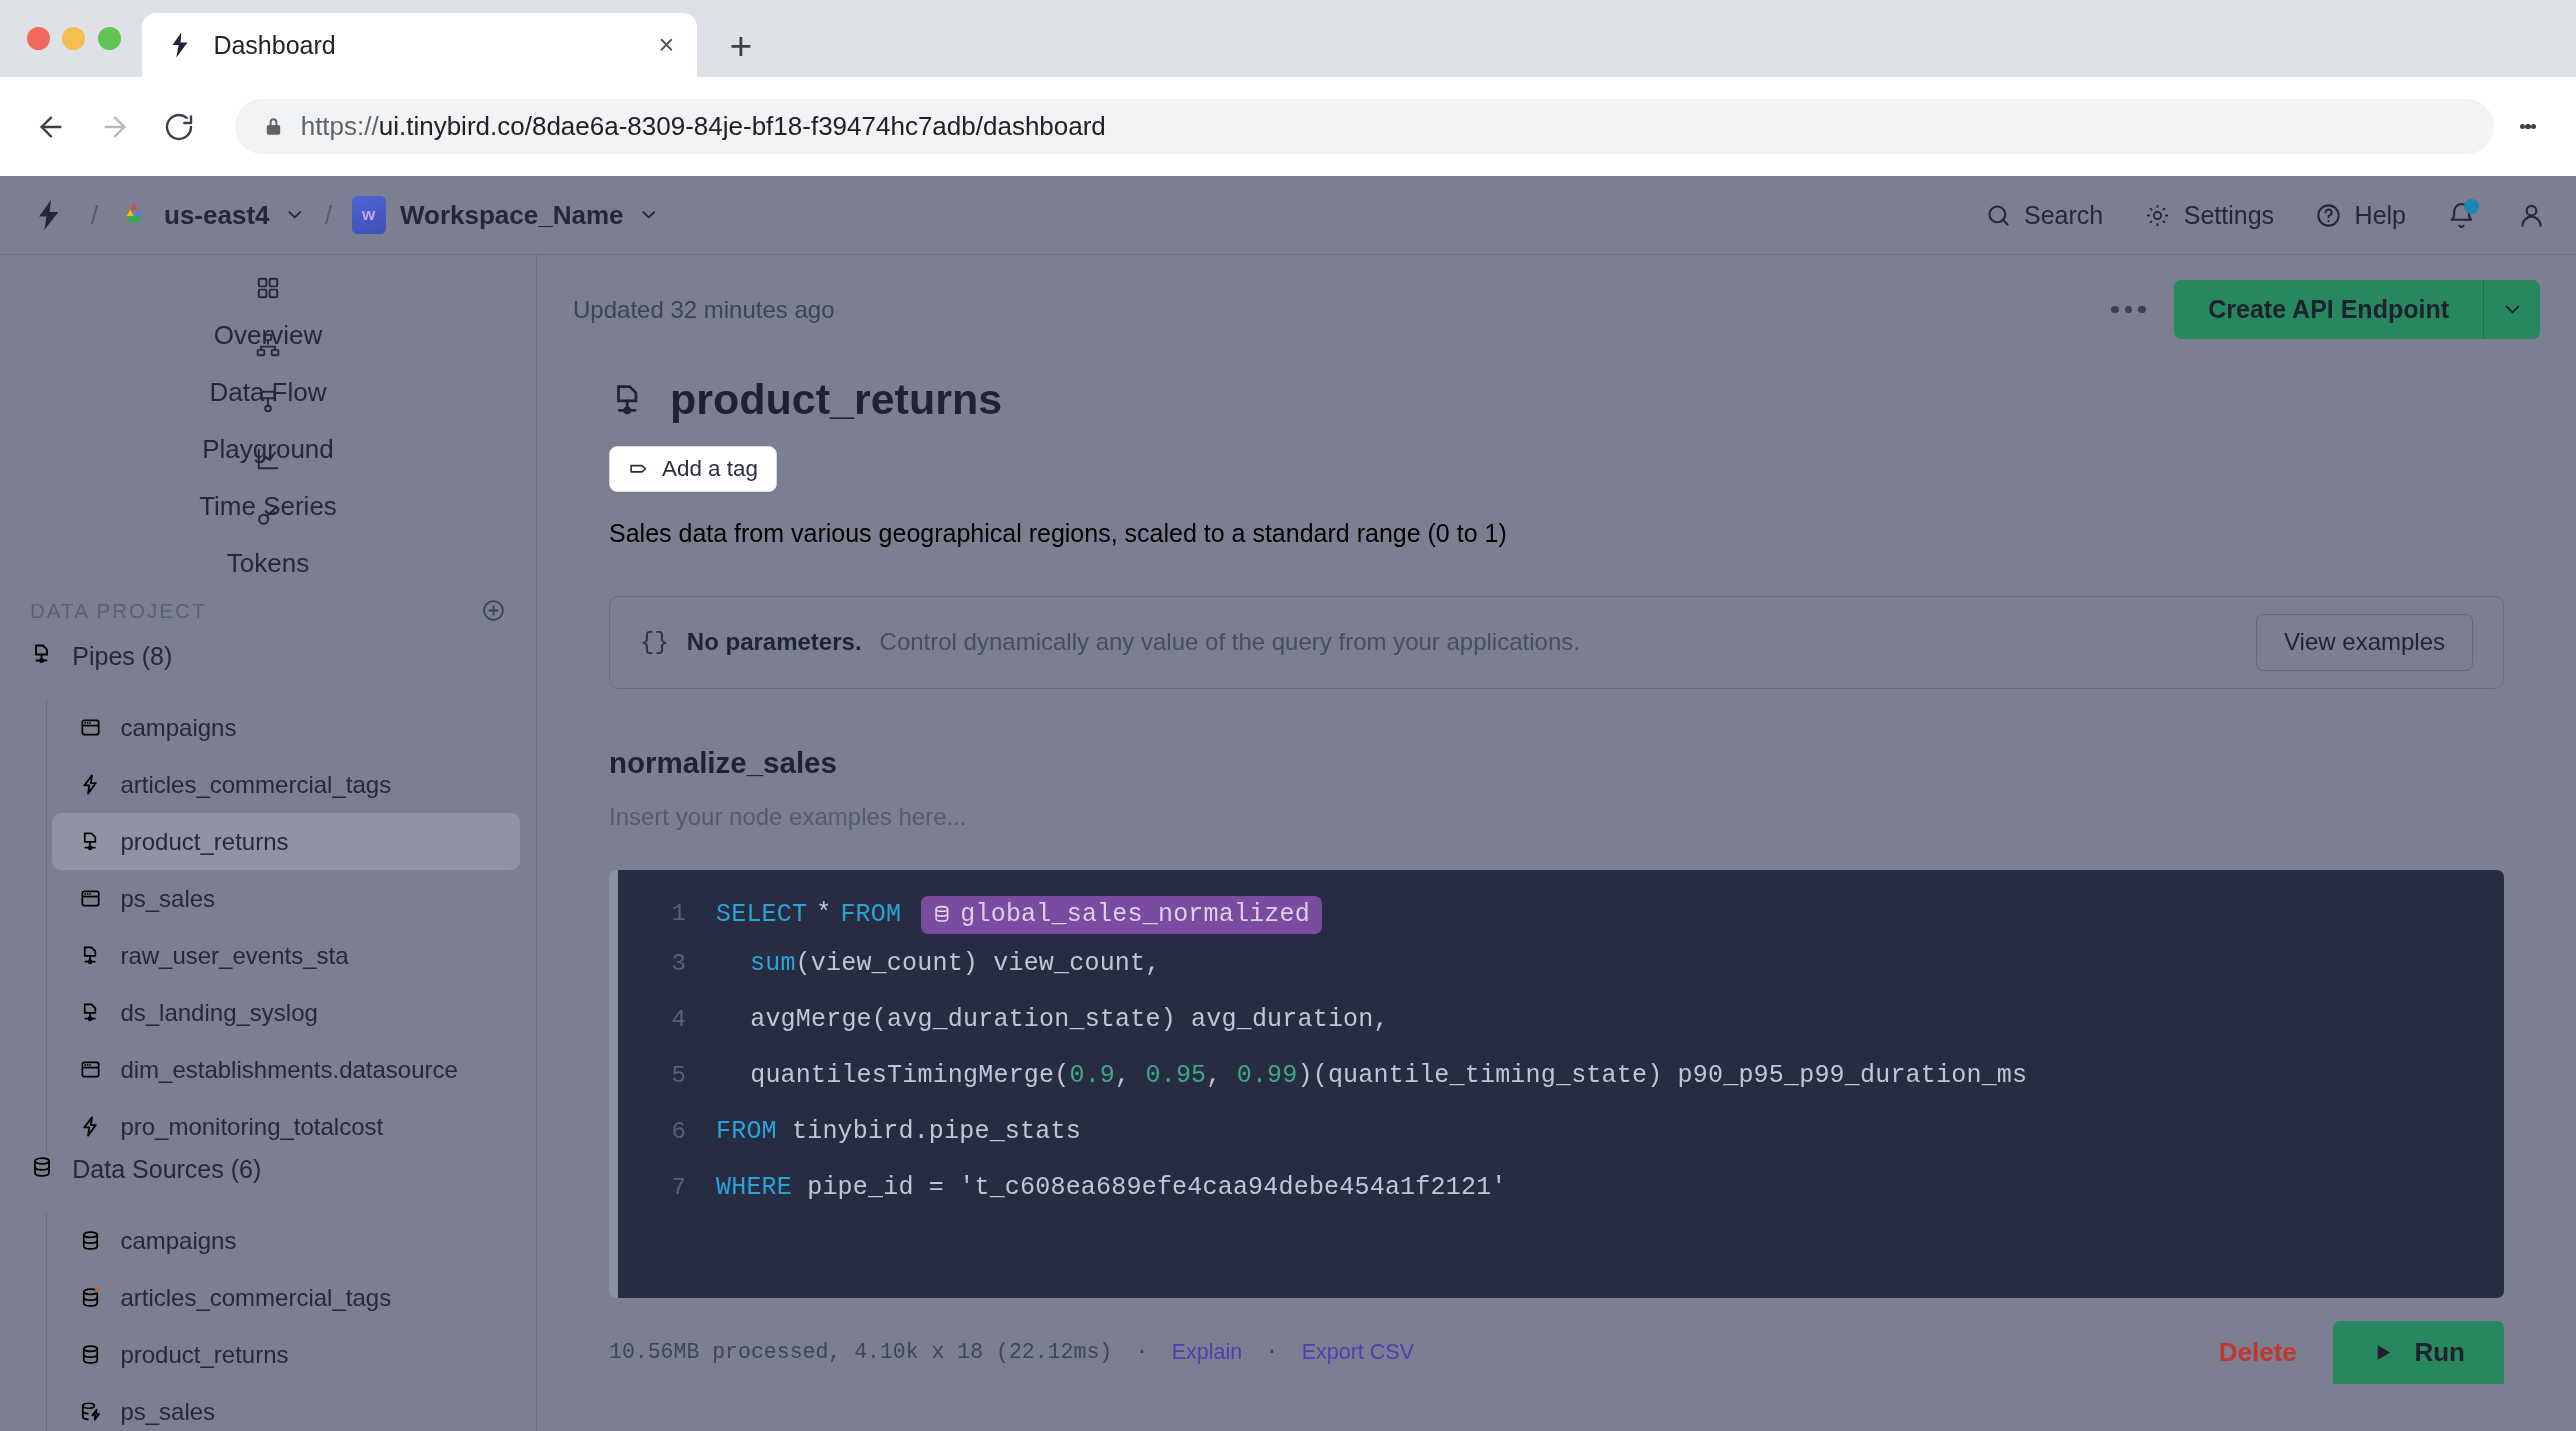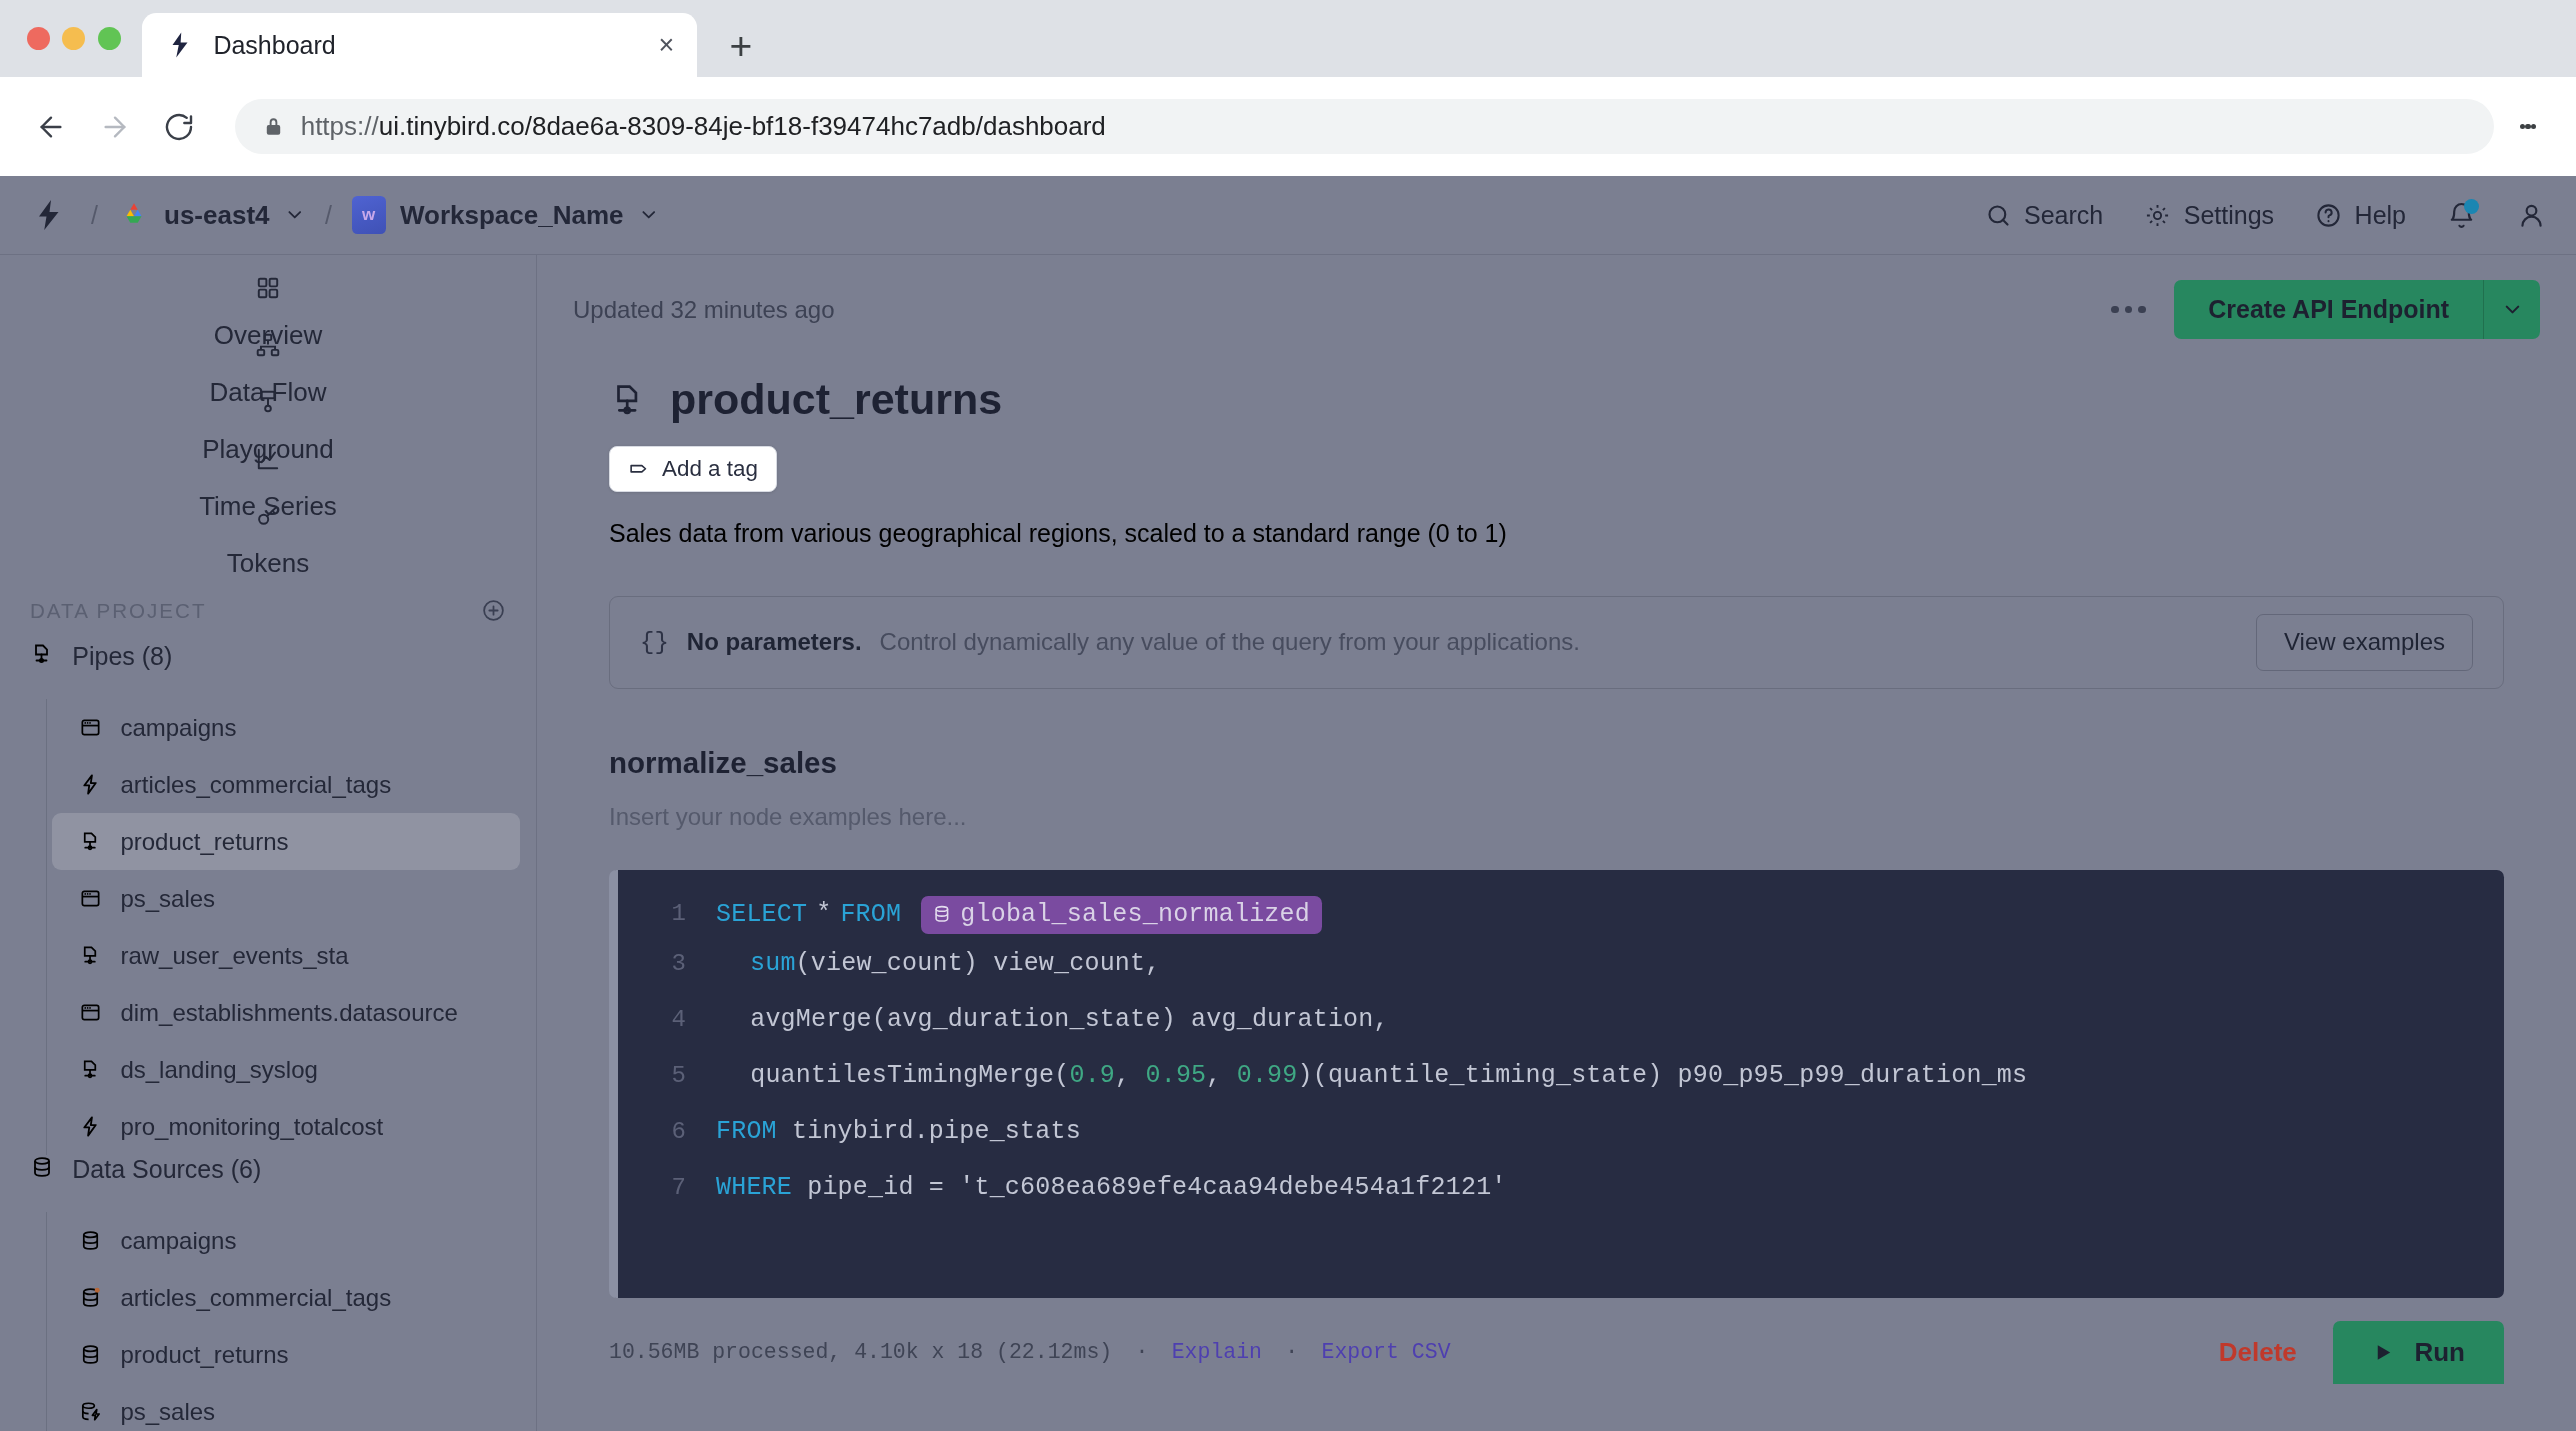--- a/index.html
+++ b/index.html
@@ -165,21 +165,21 @@
   .chip {
     display: inline-flex; align-items: center; gap: 9px;
     background: #7a4ba0; border-radius: 7.2px; padding: 3.6px 12.5px 5.4px 10.7px;
     color: #d9d2e6; position: relative; top: 3.6px;
   }
 
   .editor-foot {
     display: flex; align-items: center; padding: 23px 72px 0 72px; gap: 14.3px;
   }
   .stats { font-family: "Liberation Mono", monospace; font-size: 21.5px; color: #3f4455; }
-  .foot-link { font-family: Liberation Mono, monospace; font-size: 21.5px; color: #4e3fb0; cursor: pointer; }
+  .foot-link { font-family: Liberation Sans, sans-serif; font-size: 21.5px; color: #4e3fb0; cursor: pointer; }
   .foot-dot { font-family: "Liberation Mono", monospace; font-size: 21.5px; color: #3f4455; margin: 0 9px; }
   .foot-right { margin-left: auto; display: flex; align-items: center; gap: 36px; }
   .btn-delete {
     background: transparent; border: none; color: #c0392b; font-size: 26px; font-weight: 700;
     cursor: pointer; font-family: "Liberation Sans", sans-serif;
   }
   .btn-run {
     background: #27875f; border: none; border-radius: 7.2px 7.2px 0 0; height: 63px;
     padding: 0 39px; display: flex; align-items: center; gap: 19.7px; cursor: pointer;
   }
@@ -458,38 +458,38 @@
                   <path d="M6 3.5h7l4 4v5H6z"></path>
                   <path d="M11.5 12.5v4M6.5 18.5h10"></path>
                   <circle cx="11.5" cy="18.5" r="1.6"></circle>
                 </svg>
             </span>
             <span class="tree-label">raw_user_events_sta</span>
           </div>
 
           <div class="tree-item">
             <span class="ico">
+              <svg width="23" height="23" viewBox="0 0 24 24" fill="none" stroke="currentColor" stroke-width="1.8" stroke-linecap="round">
+                  <path d="M6 3.5h7l4 4v5H6z"></path>
+                  <path d="M11.5 12.5v4M6.5 18.5h10"></path>
+                  <circle cx="11.5" cy="18.5" r="1.6"></circle>
+                </svg>
+            </span>
+            <span class="tree-label">ds_landing_syslog</span>
+          </div>
+
+          <div class="tree-item">
+            <span class="ico">
               <svg width="23" height="23" viewBox="0 0 24 24" fill="none" stroke="currentColor" stroke-width="1.8">
                   <rect x="3.5" y="4.5" width="17" height="15" rx="2"></rect>
                   <path d="M3.5 10h17"></path>
                   <path d="M6.5 7.2h.01M9 7.2h.01M11.5 7.2h.01" stroke-linecap="round"></path>
                 </svg>
             </span>
             <span class="tree-label">dim_establishments.datasource</span>
-          </div>
-
-          <div class="tree-item">
-            <span class="ico">
-              <svg width="23" height="23" viewBox="0 0 24 24" fill="none" stroke="currentColor" stroke-width="1.8" stroke-linecap="round">
-                  <path d="M6 3.5h7l4 4v5H6z"></path>
-                  <path d="M11.5 12.5v4M6.5 18.5h10"></path>
-                  <circle cx="11.5" cy="18.5" r="1.6"></circle>
-                </svg>
-            </span>
-            <span class="tree-label">ds_landing_syslog</span>
           </div>
 
           <div class="tree-item">
             <span class="ico">
               <svg width="23" height="23" viewBox="0 0 24 24" fill="none" stroke="currentColor" stroke-width="1.9" stroke-linejoin="round">
                   <path d="M13.5 2.5 5.5 13h5.2l-1.2 8.5 8-11h-5.2z"></path>
                 </svg>
             </span>
             <span class="tree-label">pro_monitoring_totalcost</span>
           </div>

